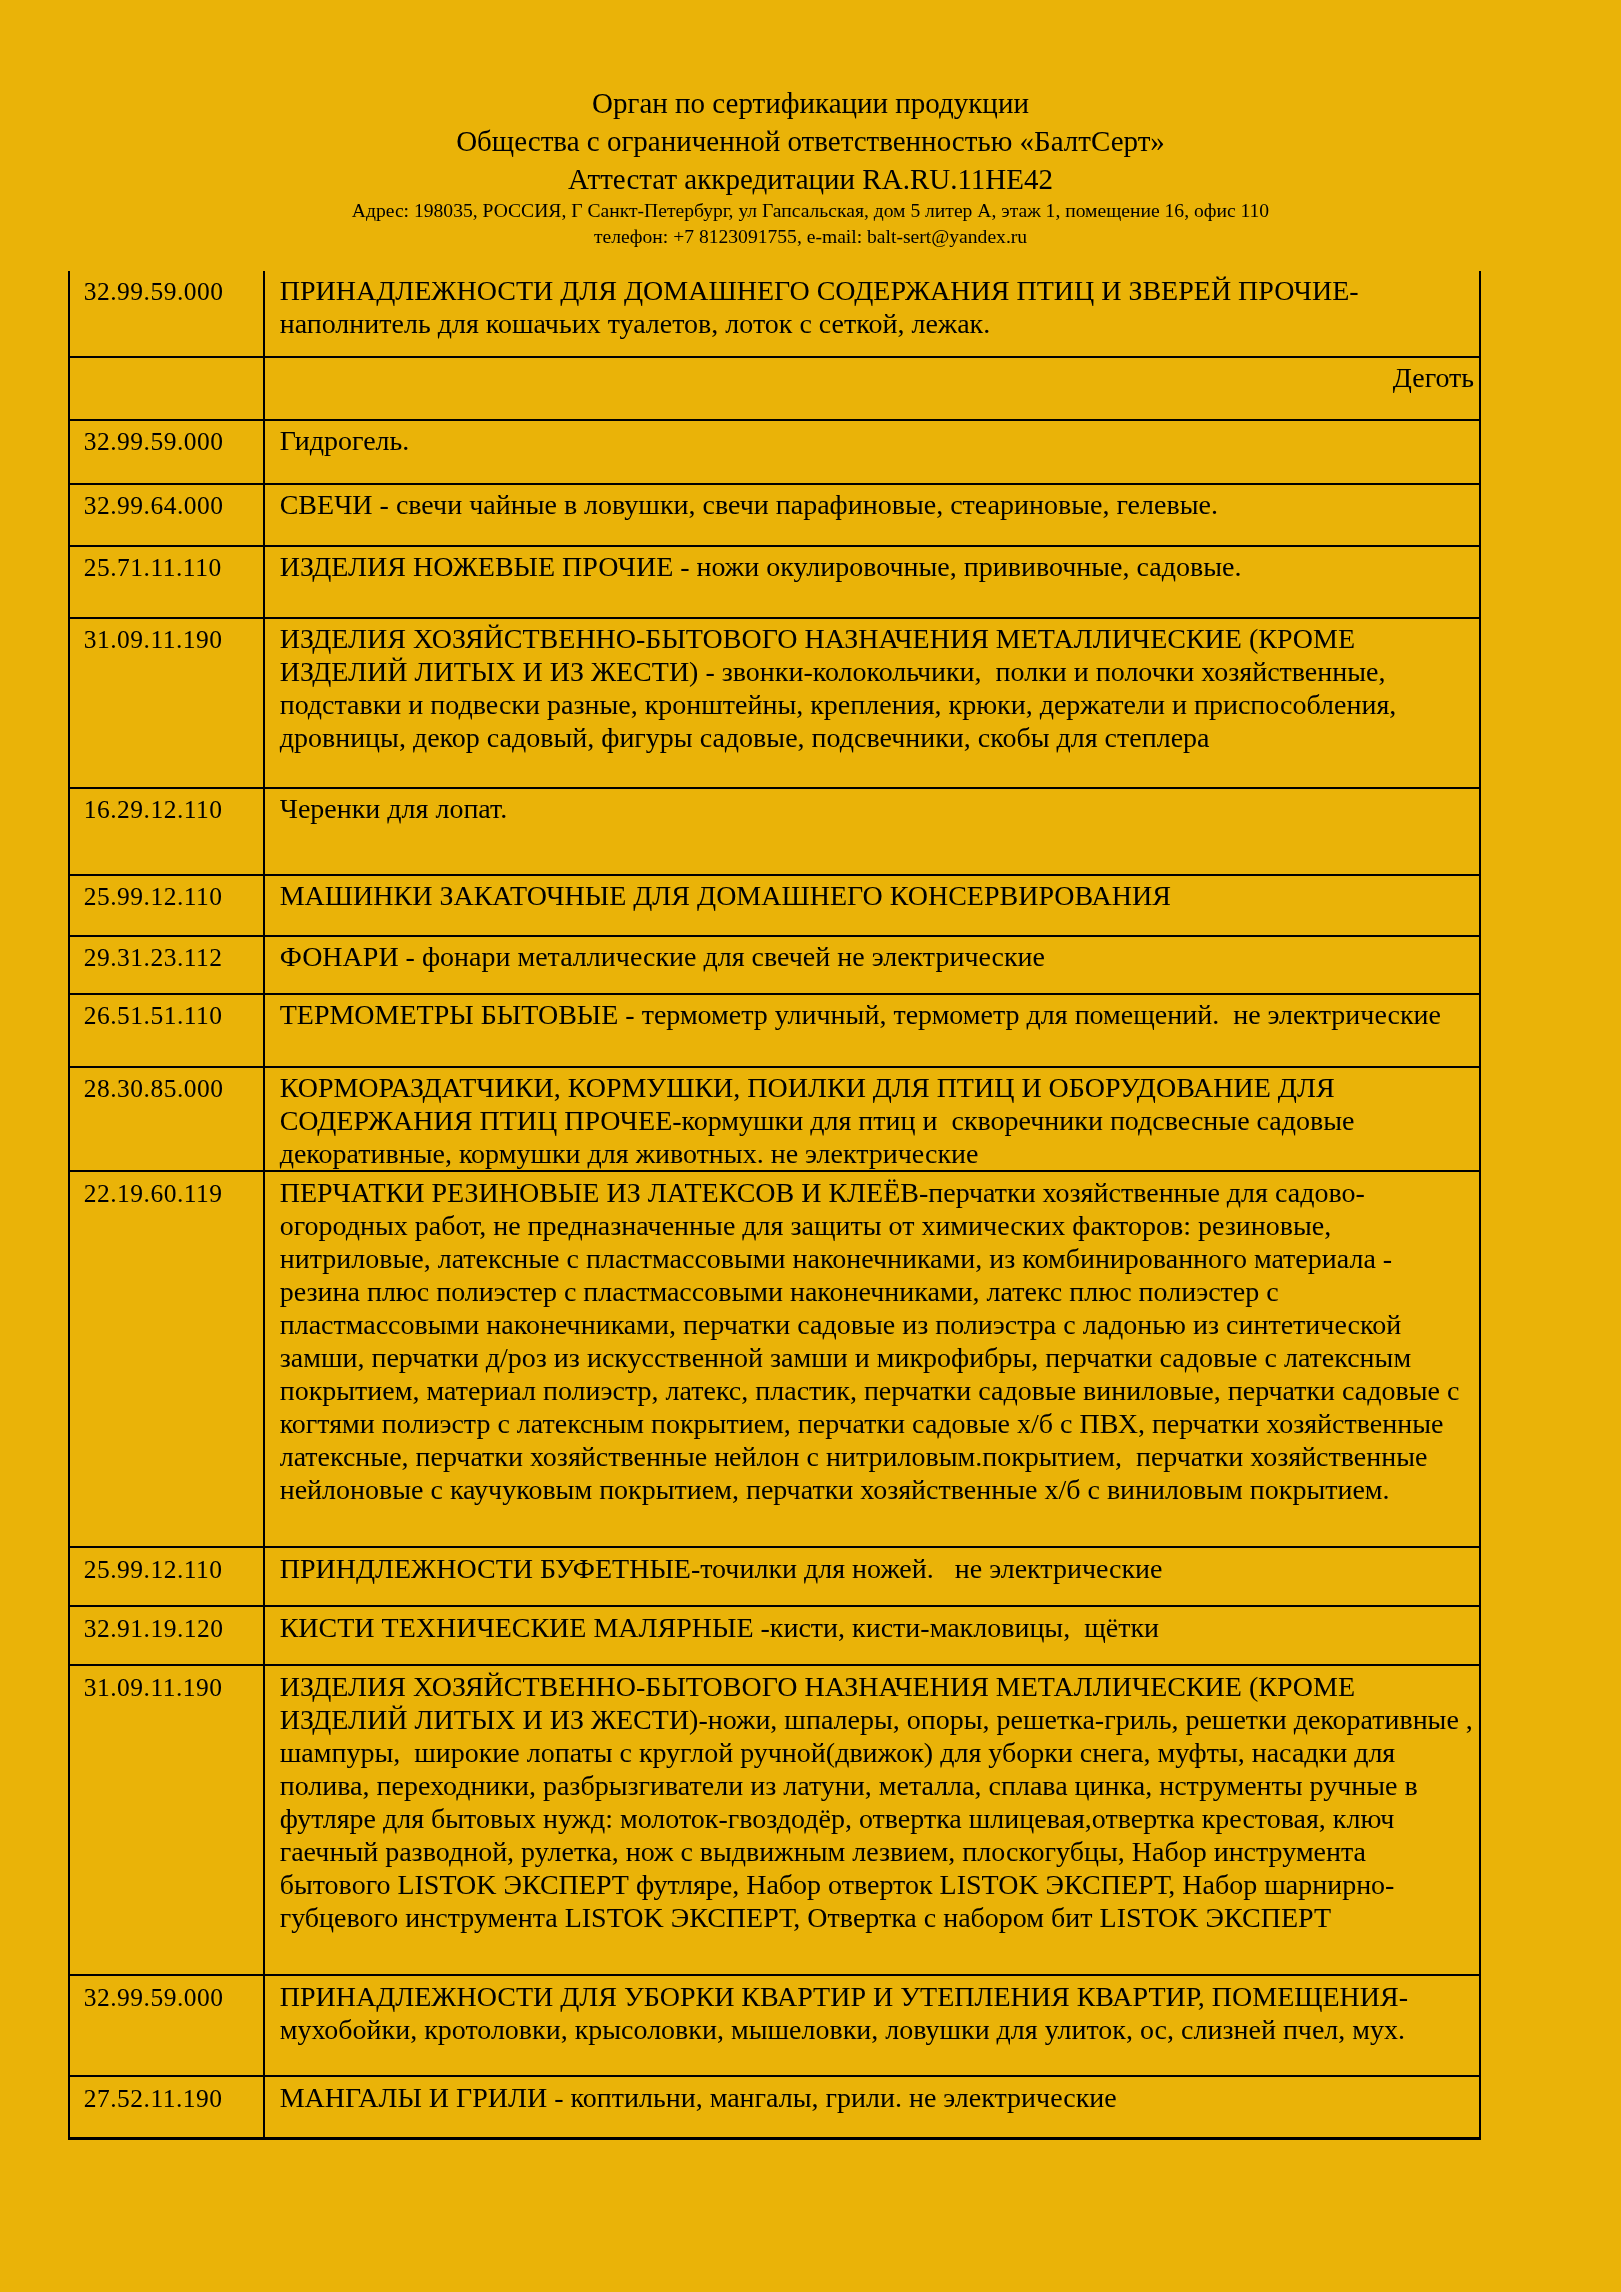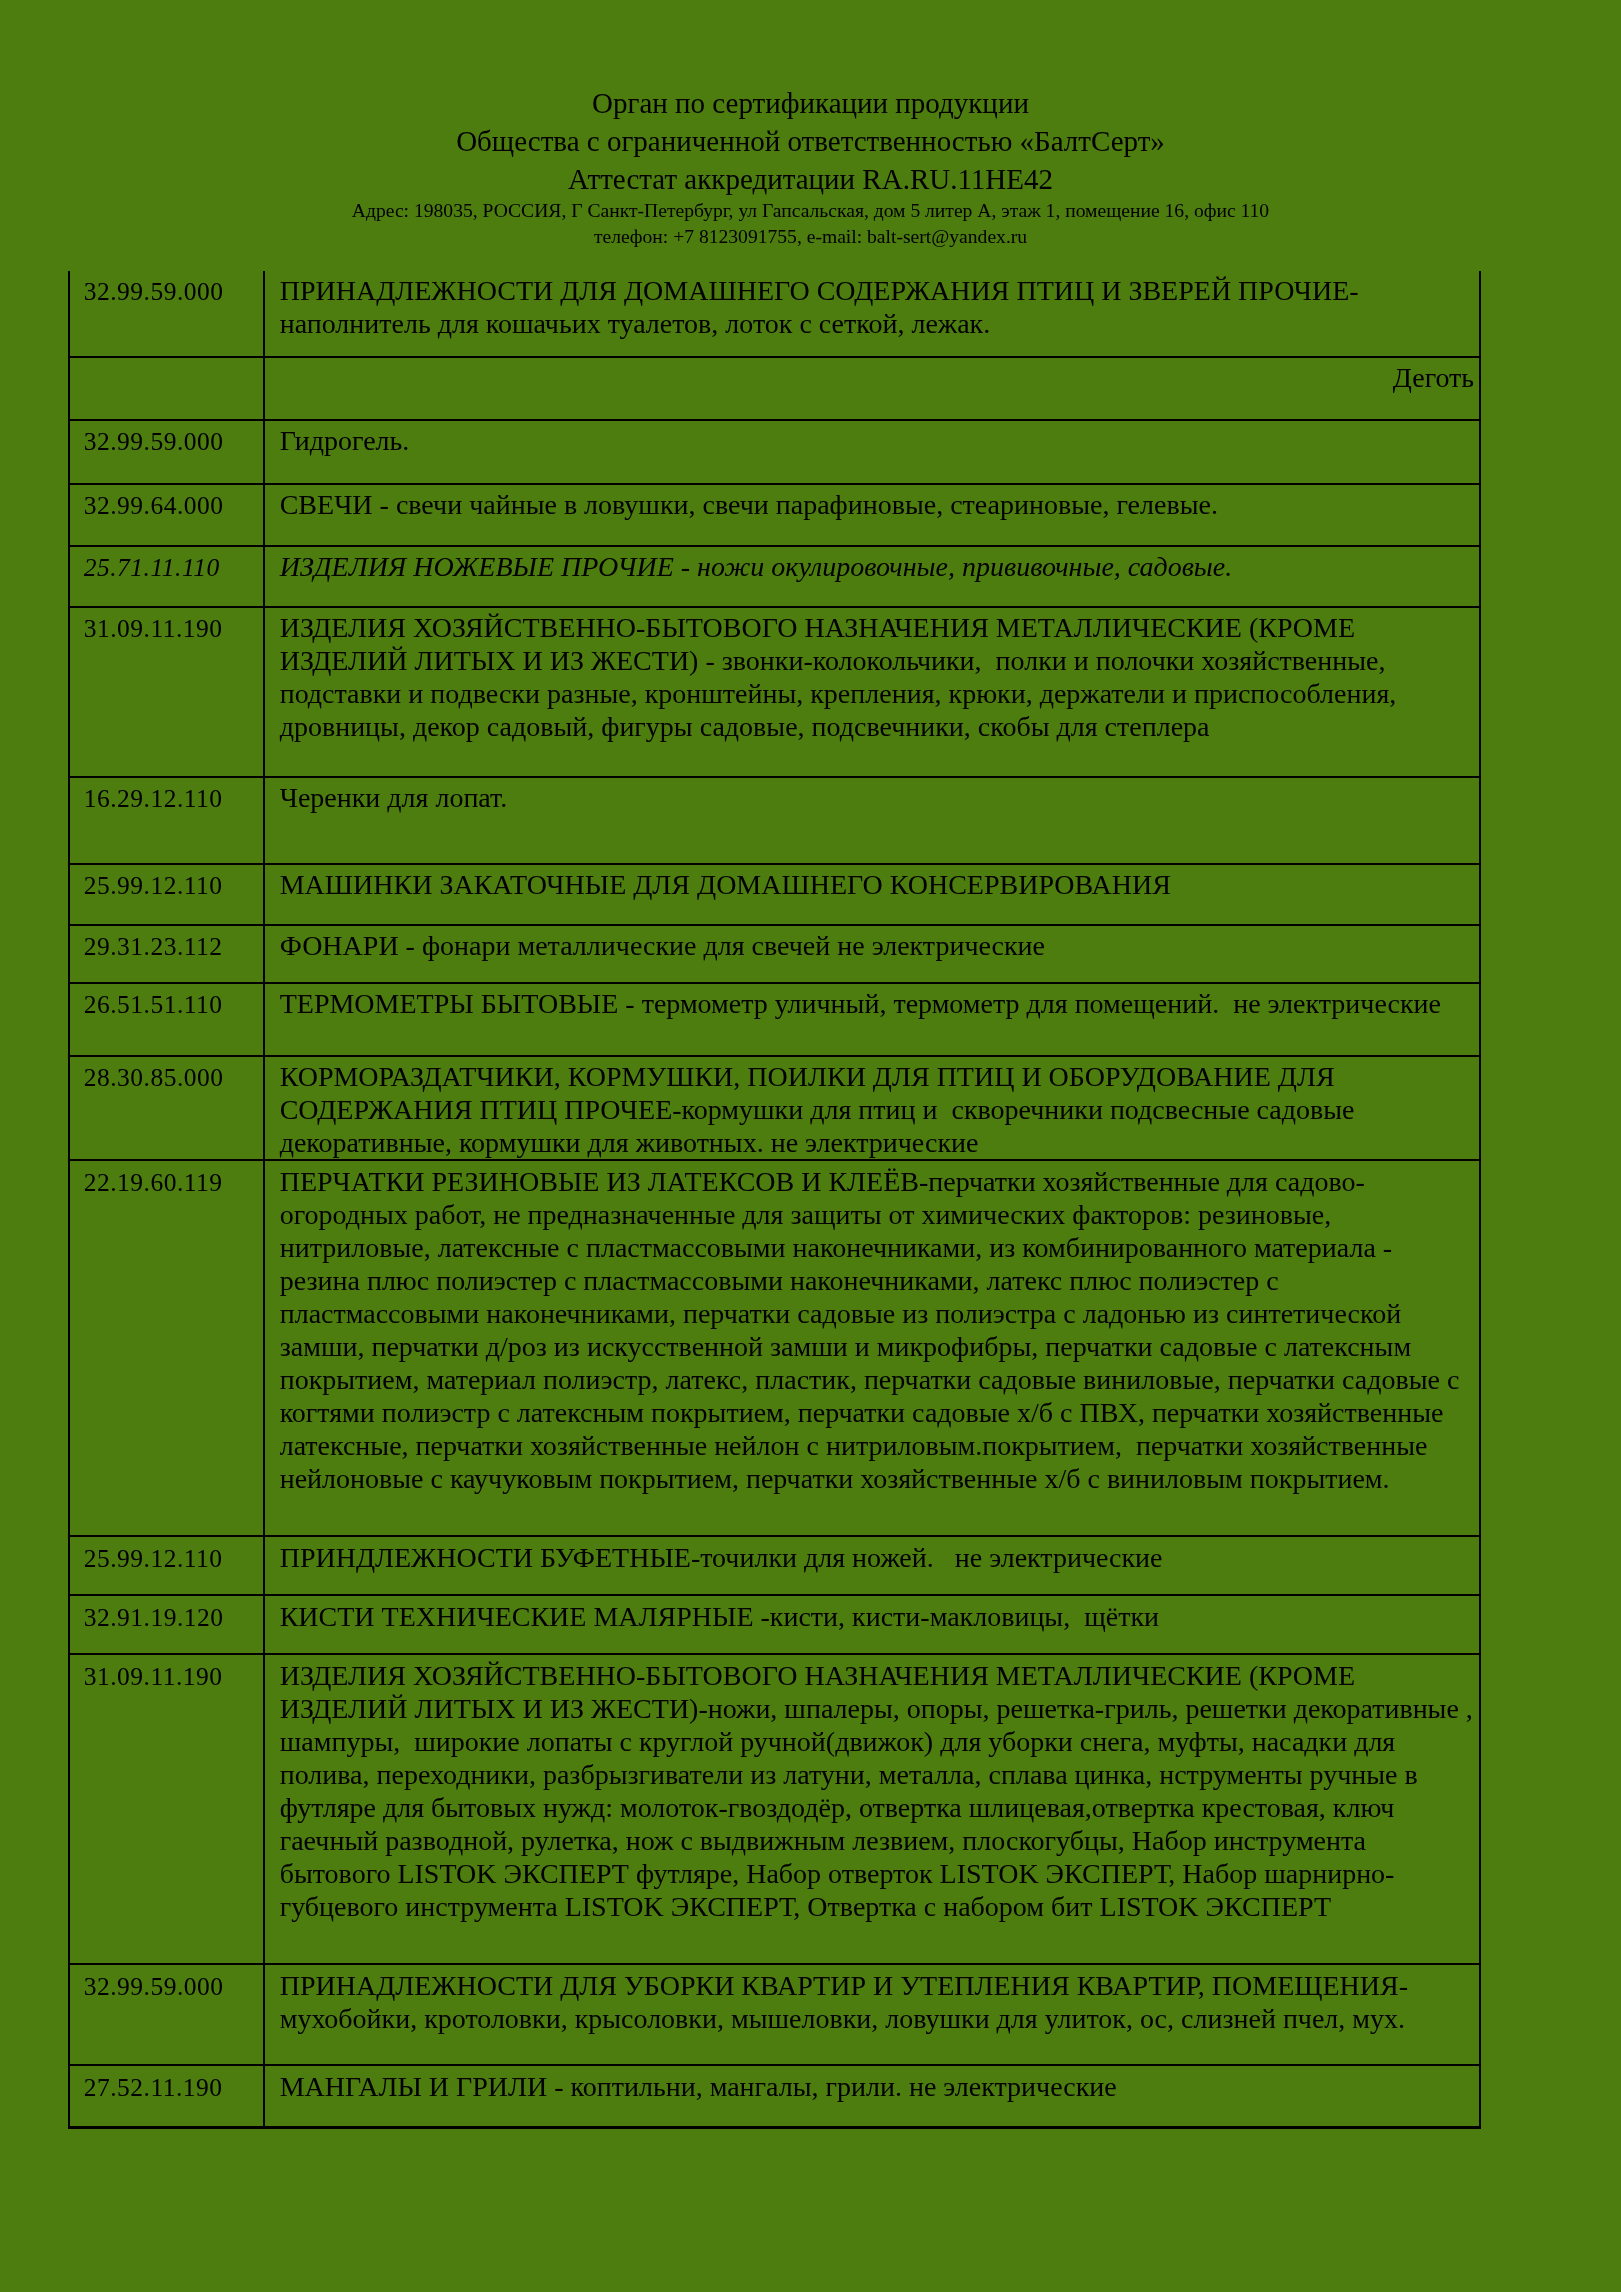--- a/index.html
+++ b/index.html
@@ -4,21 +4,21 @@
 <style>
   html, body {
     margin: 0;
     padding: 0;
     background: #ffffff;
   }
   .page {
     position: relative;
     width: 1621px;
     height: 2293px;
-    background: #4d7c0f;
+    background: #eab308;
     color: #000000;
     font-family: "Liberation Serif", serif;
     overflow: hidden;
   }
   .doc-header {
     padding-top: 84px;
     text-align: center;
   }
   .title-line {
     font-size: 29px;
@@ -57,21 +57,21 @@
     font-size: 28px;
     line-height: 33px;
     padding: 3.9px 4.9px 0 14.7px;
     white-space: pre-wrap;
   }
   #table-body tr:last-child td { border-bottom-width: 3.9px; }
   #table-body tr:nth-child(1)  td { height: 86px; }
   #table-body tr:nth-child(2)  td { height: 63px; text-align: right; }
   #table-body tr:nth-child(3)  td { height: 64px; }
   #table-body tr:nth-child(4)  td { height: 62px; }
-  #table-body tr:nth-child(5)  td { height: 61px; font-style: italic; }
+  #table-body tr:nth-child(5)  td { height: 72px; }
   #table-body tr:nth-child(6)  td { height: 170px; }
   #table-body tr:nth-child(7)  td { height: 87px; }
   #table-body tr:nth-child(8)  td { height: 61px; }
   #table-body tr:nth-child(9)  td { height: 58px; }
   #table-body tr:nth-child(10) td { height: 73px; }
   #table-body tr:nth-child(11) td { height: 101px; }
   #table-body tr:nth-child(12) td { height: 376px; }
   #table-body tr:nth-child(13) td { height: 59px; }
   #table-body tr:nth-child(14) td { height: 59px; font-family: Liberation Serif, serif; }
   #table-body tr:nth-child(15) td { height: 310px; }

